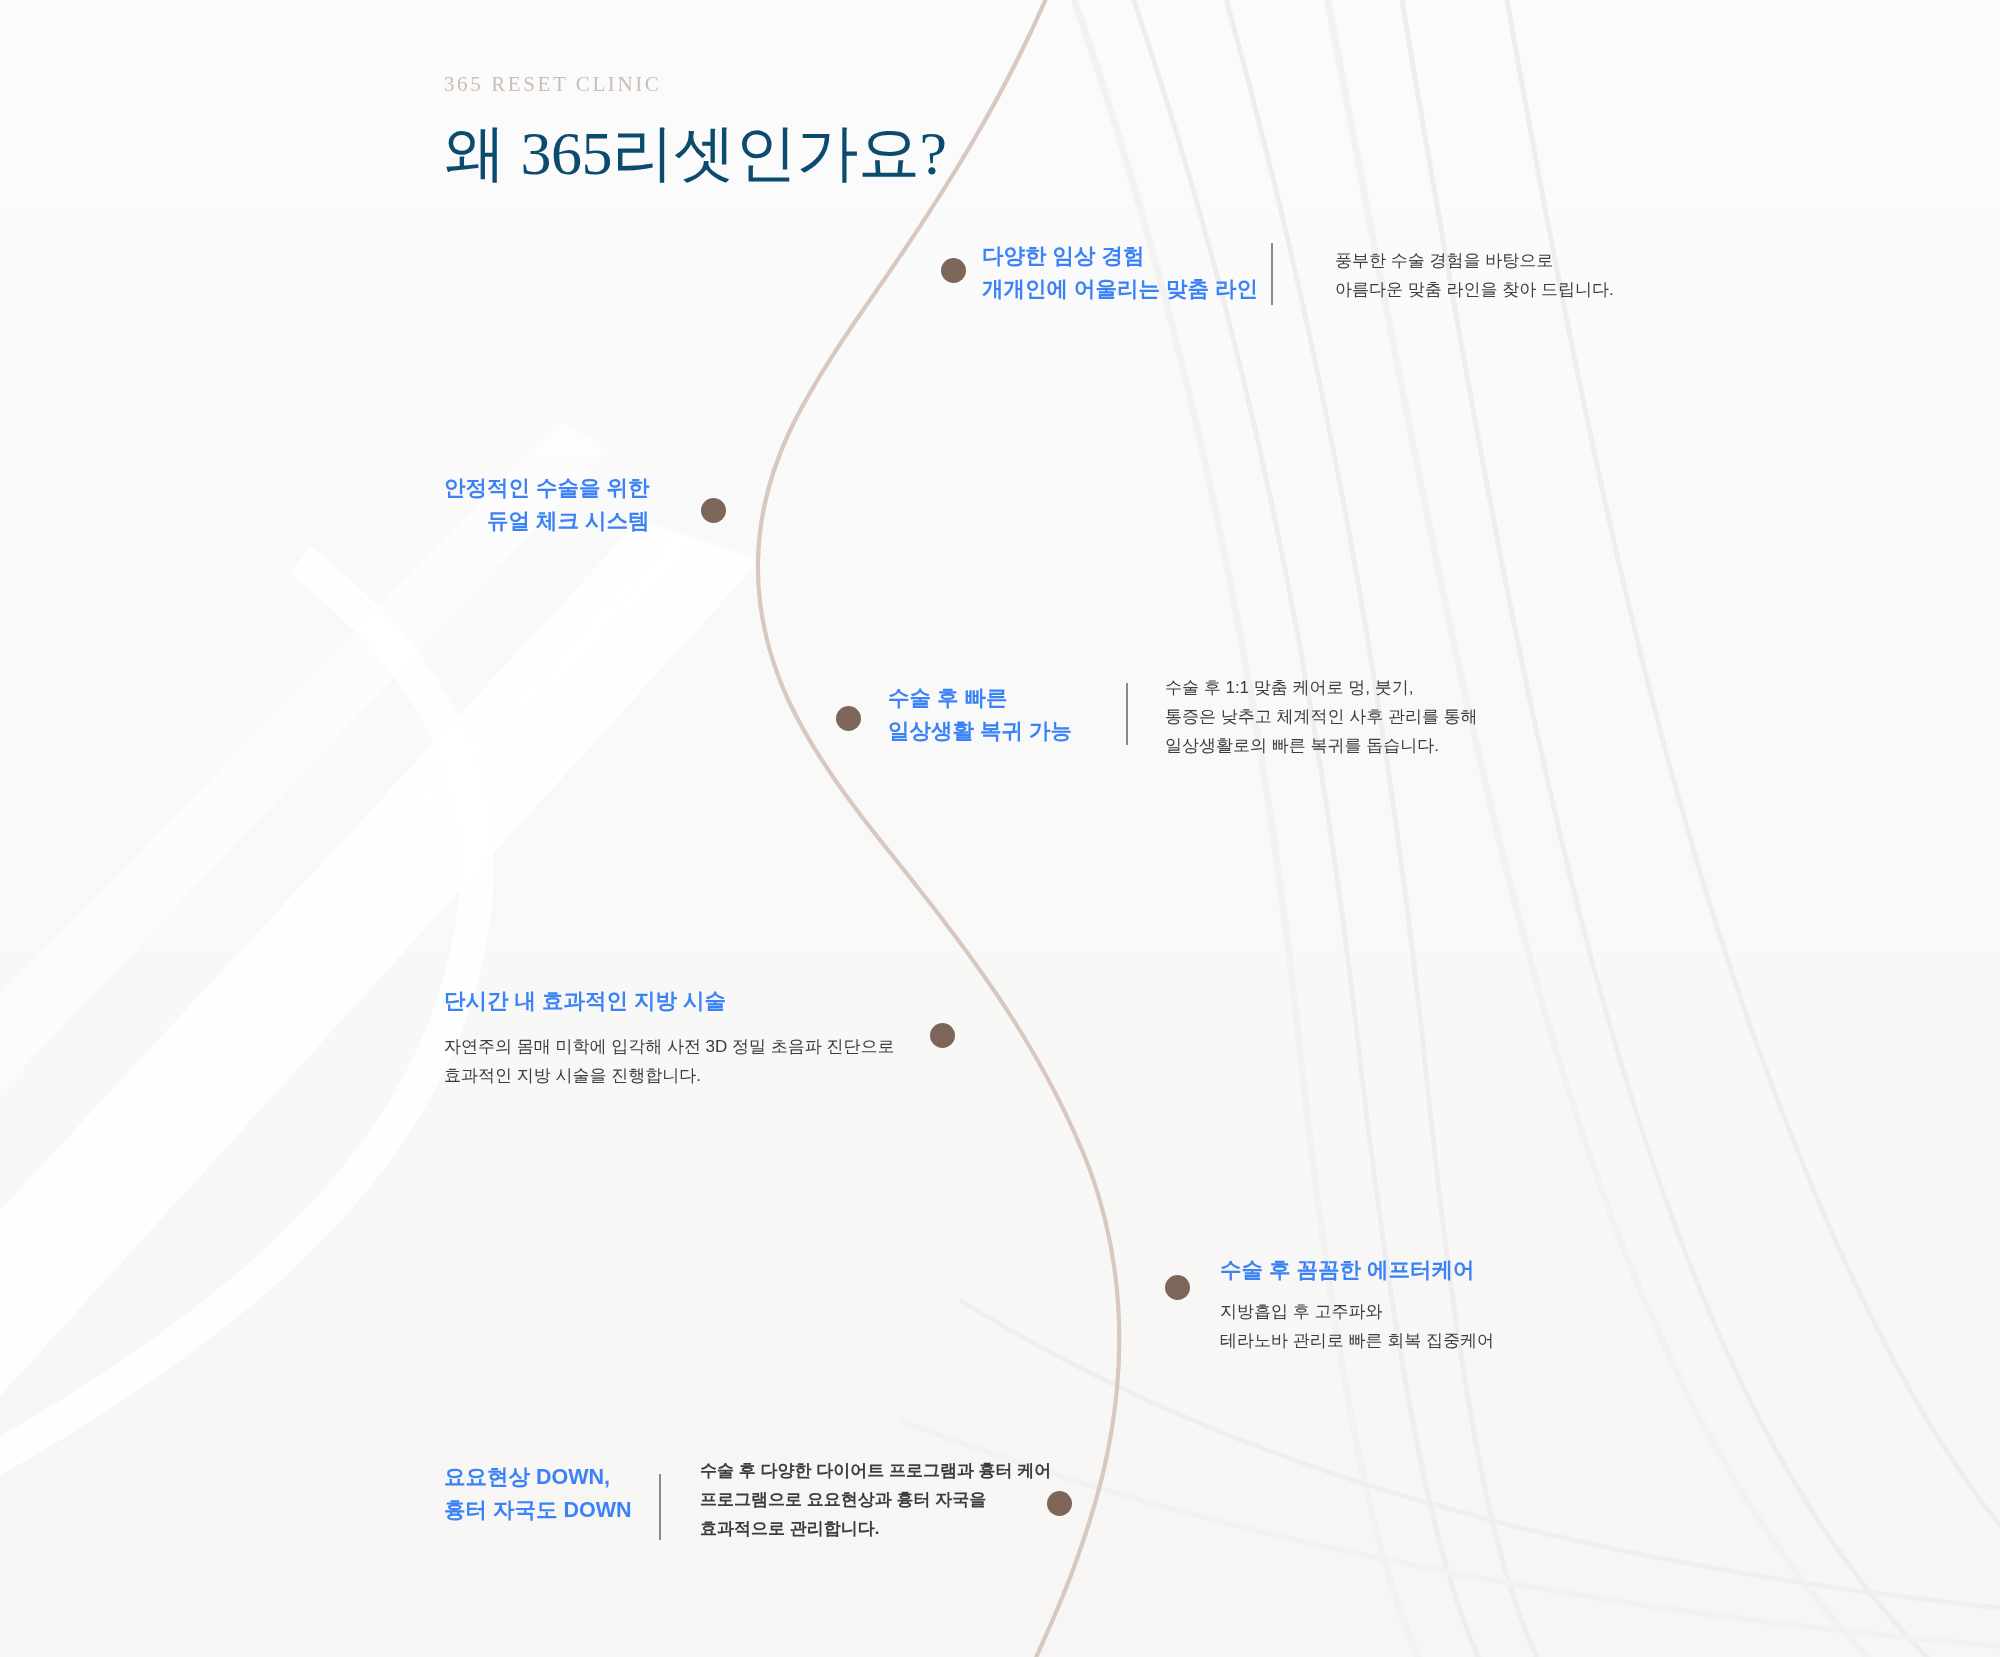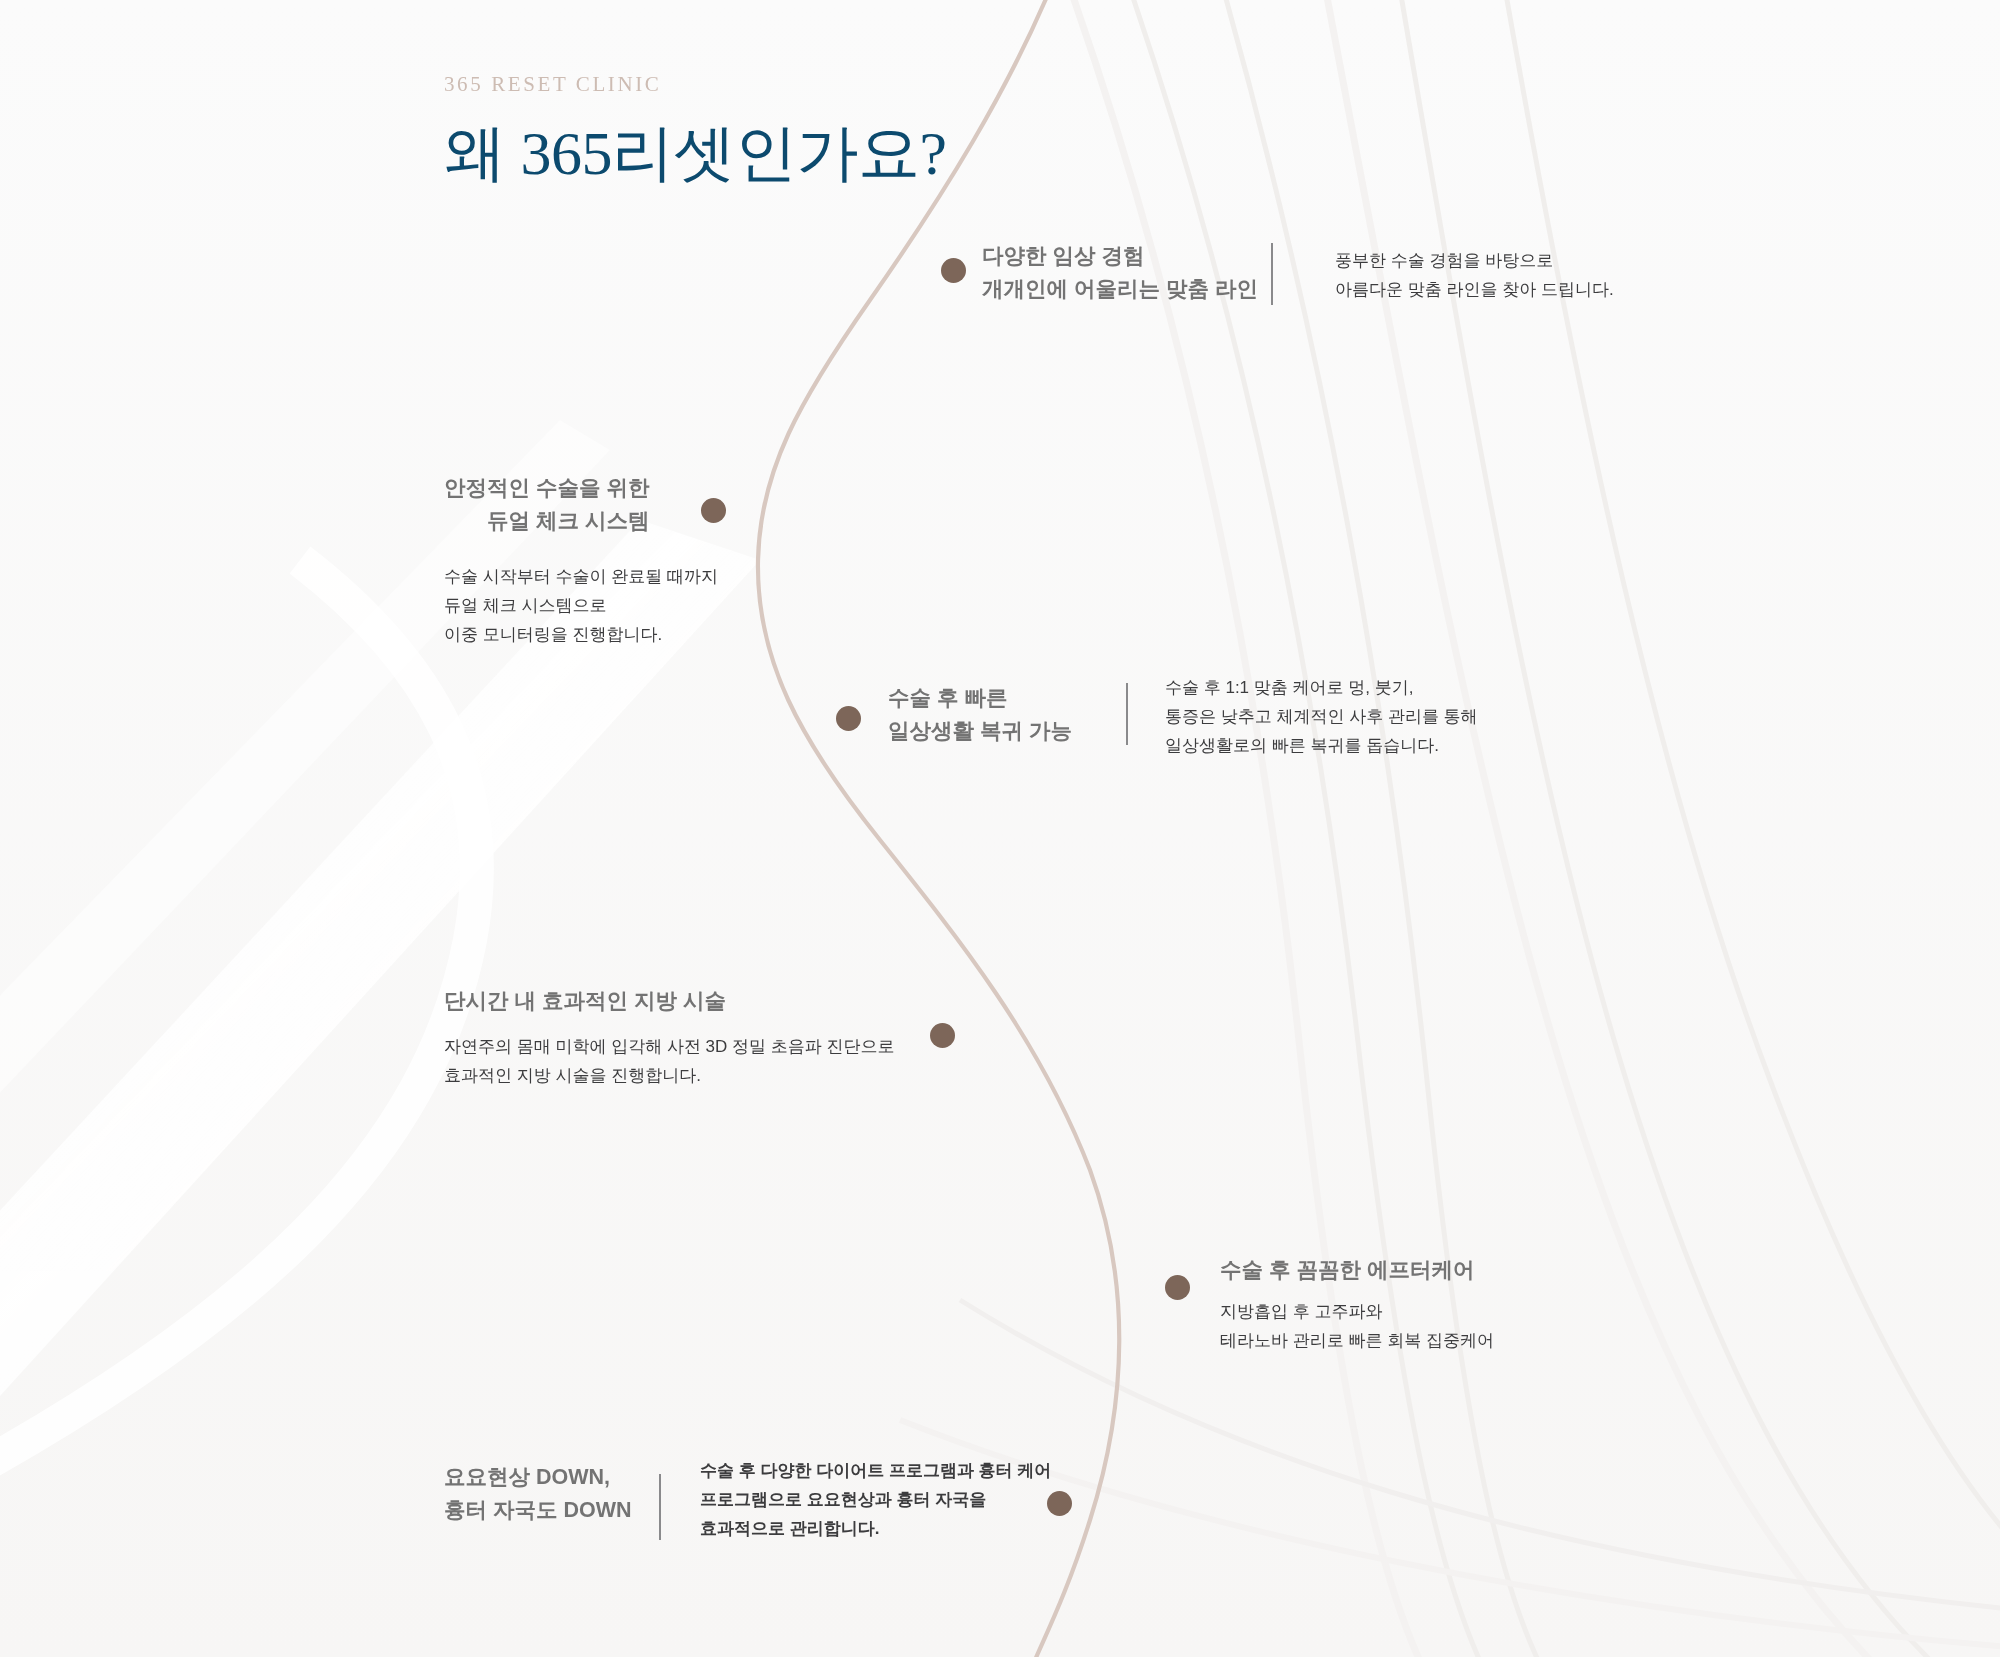--- a/index.html
+++ b/index.html
@@ -60,21 +60,21 @@
   }
   .dot {
     position: absolute;
     width: 25px;
     height: 25px;
     border-radius: 50%;
     background: #7d6659;
     z-index: 6;
   }
   .f-title {
-    color: #737373;
+    color: #3b82f6;
     font-weight: 700;
     font-size: 21.5px;
     line-height: 1.52;
     white-space: nowrap;
     margin: 0;
   }
   .f-title.single { line-height: 1.4; }
   .f-desc {
     color: #3c3c3e;
     font-size: 17px;
@@ -180,25 +180,20 @@
   <div class="feature" id="f1-desc">
     <p class="f-desc">풍부한 수술 경험을 바탕으로</p>
     <p class="f-desc">아름다운 맞춤 라인을 찾아 드립니다.</p>
   </div>
 
   <div class="dot" id="f2-dot"></div>
   <div class="feature" id="f2-title">
     <p class="f-title">안정적인 수술을 위한</p>
     <p class="f-title">듀얼 체크 시스템</p>
   </div>
-  <div class="feature" id="f2-desc">
-    <p class="f-desc">수술 시작부터 수술이 완료될 때까지</p>
-    <p class="f-desc">듀얼 체크 시스템으로</p>
-    <p class="f-desc">이중 모니터링을 진행합니다.</p>
-  </div>
 
   <div class="dot" id="f3-dot"></div>
   <div class="feature" id="f3-title">
     <p class="f-title">수술 후 빠른</p>
     <p class="f-title">일상생활 복귀 가능</p>
   </div>
   <div class="vrule" id="f3-rule"></div>
   <div class="feature" id="f3-desc">
     <p class="f-desc">수술 후 1:1 맞춤 케어로 멍, 붓기,</p>
     <p class="f-desc">통증은 낮추고 체계적인 사후 관리를 통해</p>

